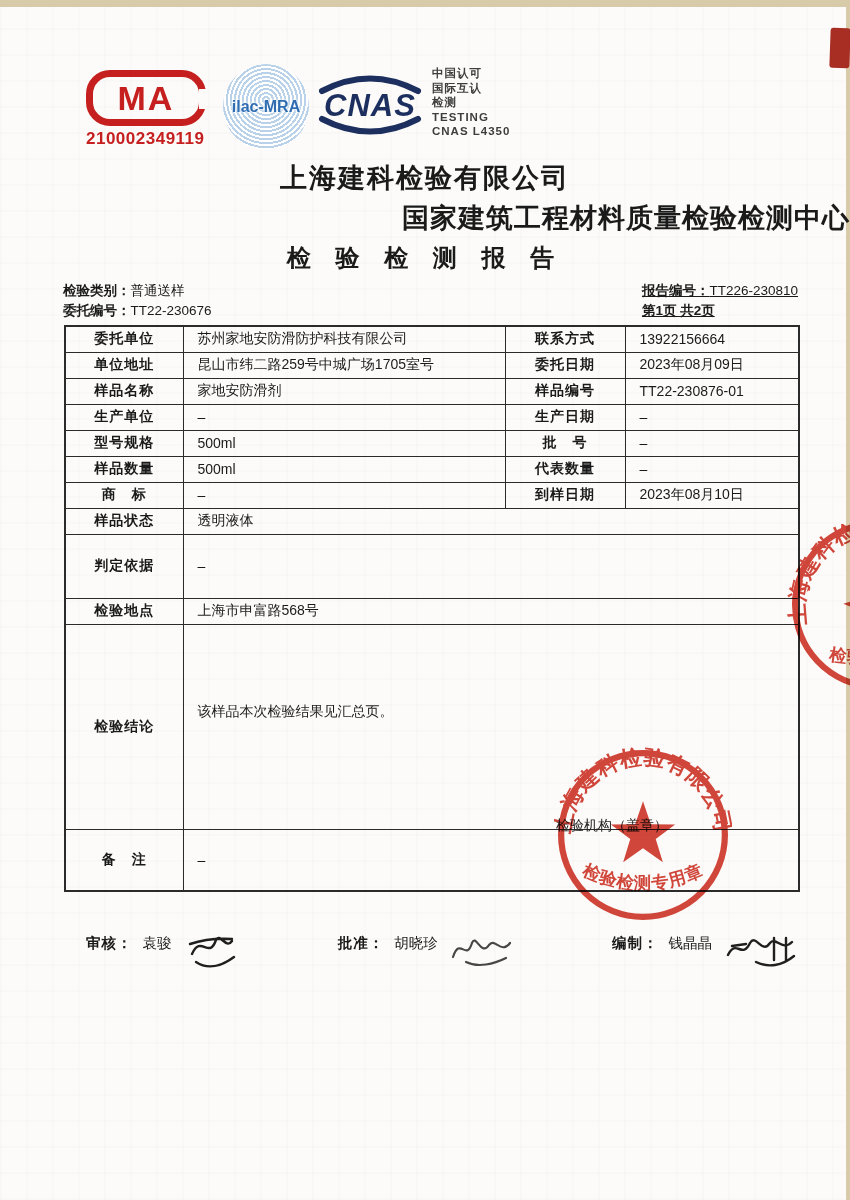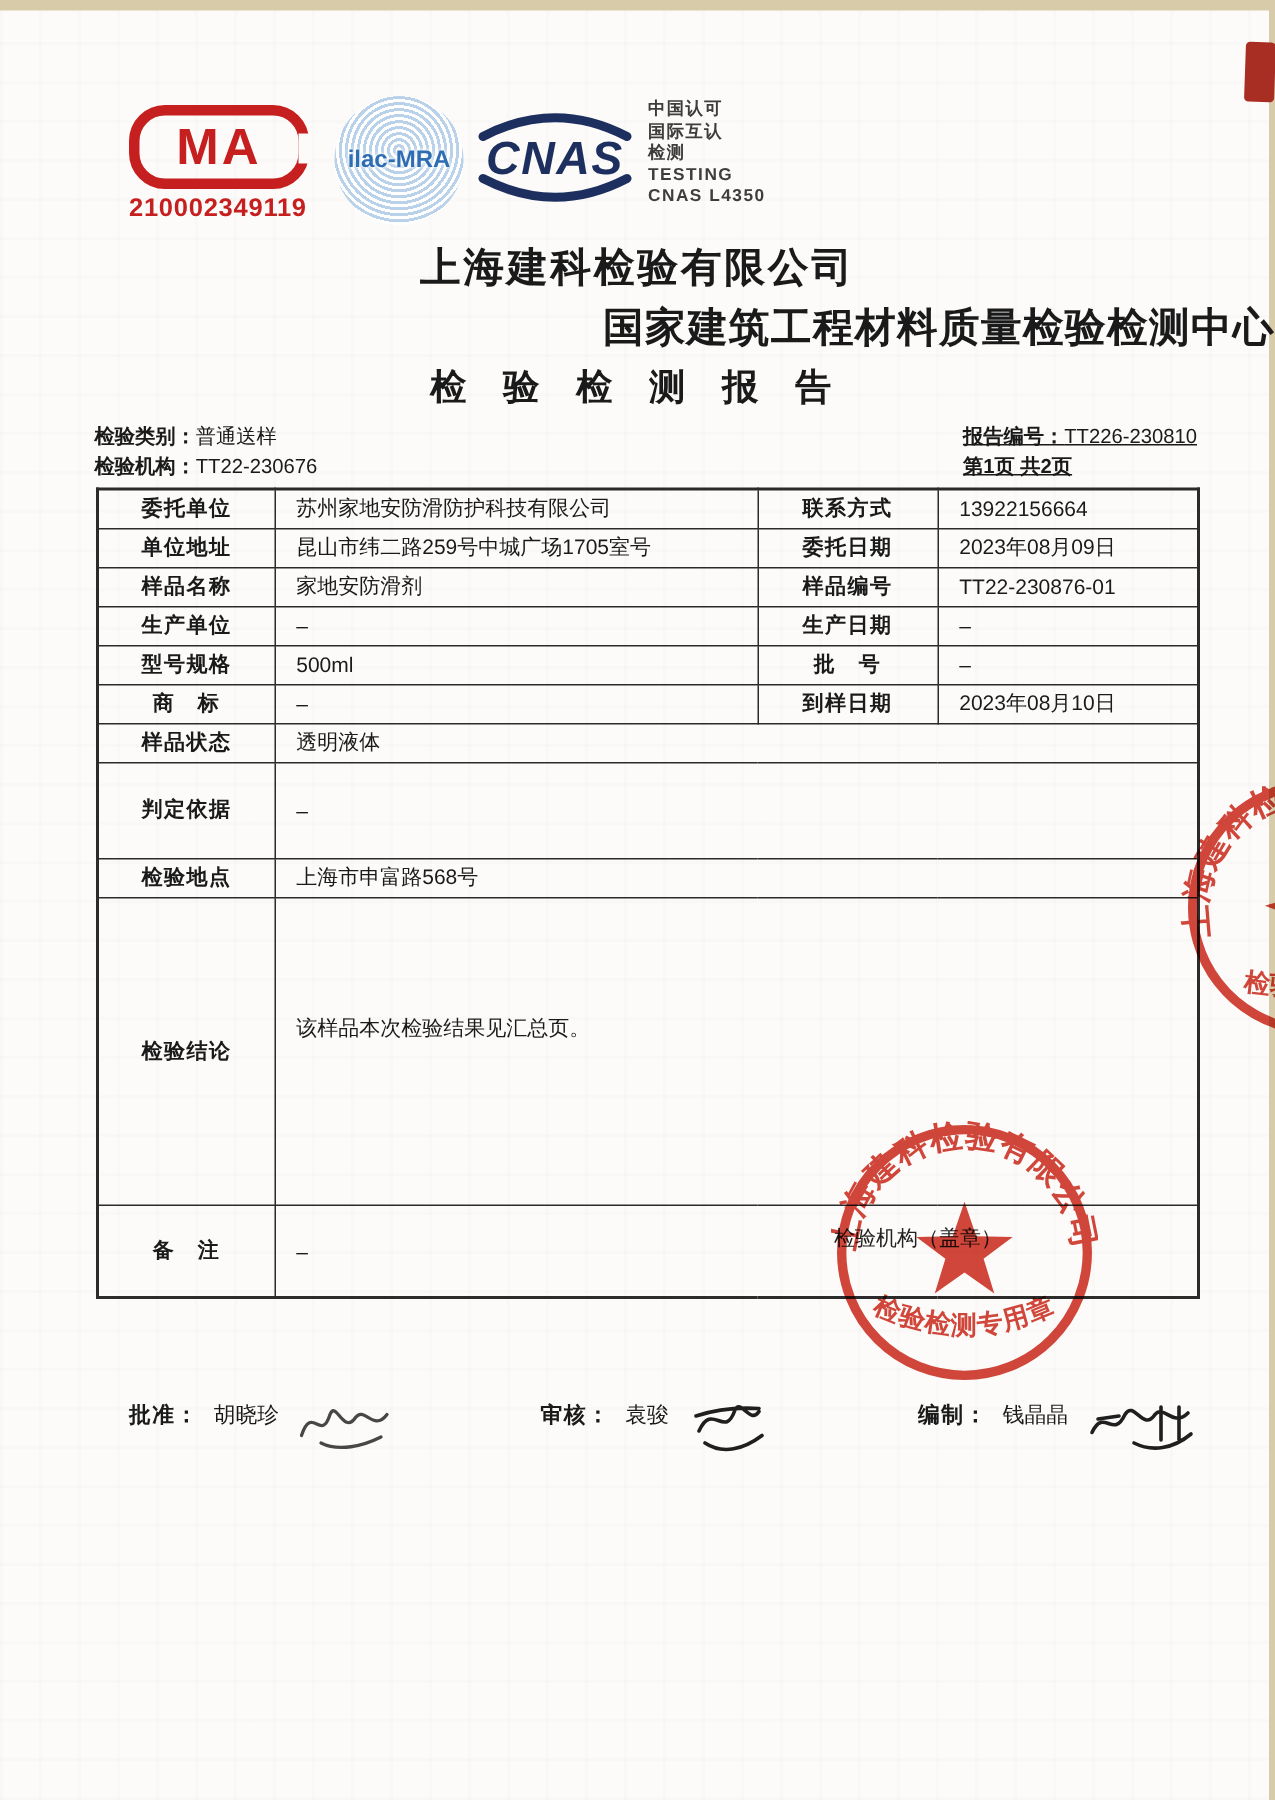--- a/index.html
+++ b/index.html
@@ -116,21 +116,21 @@
   <div class="title1">上海建科检验有限公司</div>
   <div class="title2">国家建筑工程材料质量检验检测中心</div>
   <div class="title3">检 验 检 测 报 告</div>
 
   <div class="meta">
     <div class="meta-left">
       <div>
         <span class="lbl">检验类别：</span><span>普通送样</span>
       </div>
       <div>
-        <span class="lbl">检验机构：</span><span>TT22-230676</span>
+        <span class="lbl">委托编号：</span><span>TT22-230676</span>
       </div>
     </div>
     <div class="meta-right">
       <div>
         <span class="lbl">报告编号：</span><span>TT226-230810</span>
       </div>
       <div class="pageinfo">第1页 共2页</div>
     </div>
   </div>
 
@@ -167,20 +167,26 @@
             <td class="lbl">生产日期</td>
             <td class="val">–</td>
           </tr>
           <tr style="height: 26px;">
             <td class="lbl">型号规格</td>
             <td class="val">500ml</td>
             <td class="lbl">批　号</td>
             <td class="val">–</td>
           </tr>
           <tr style="height: 26px;">
+            <td class="lbl">样品数量</td>
+            <td class="val">500ml</td>
+            <td class="lbl">代表数量</td>
+            <td class="val">–</td>
+          </tr>
+          <tr style="height: 26px;">
             <td class="lbl">商　标</td>
             <td class="val">–</td>
             <td class="lbl">到样日期</td>
             <td class="val">2023年08月10日</td>
           </tr>
           <tr style="height: 26px;">
             <td class="lbl">样品状态</td>
             <td class="val" colspan="3">透明液体</td>
           </tr>
           <tr style="height: 64px;">
@@ -226,31 +232,31 @@
     </text>
     <path d="M100,62 L108.8,87.9 L136.1,88.3 L114.3,104.6 L122.3,130.7 L100,115 L77.7,130.7 L85.7,104.6 L63.9,88.3 L91.2,87.9 Z" fill="#d0372a"></path>
     <path id="arcBotB" d="M 30,144 Q 100,178 170,144" fill="none"></path>
     <text font-size="19.5" font-weight="bold" fill="#d0372a" letter-spacing="1">
       <textPath href="#arcBotB" startOffset="50%" text-anchor="middle">检验检测专用章</textPath>
     </text>
   </svg>
 
   <div class="sig-row">
     <div class="sig-group">
+      <span class="lbl">审核：</span>
+      <span class="name">袁骏</span>
+      <svg width="60" height="42" viewBox="0 0 60 42">
+        <path d="M10,24 C19,4 27,30 34,10 C38,2 44,20 50,11 M8,14 C20,10 34,8 50,9 M14,32 C26,40 40,36 52,27" fill="none" stroke="#1f1f1f" stroke-width="2.4" stroke-linecap="round"></path>
+      </svg>
+    </div>
+    <div class="sig-group">
       <span class="lbl">批准：</span>
       <span class="name">胡晓珍</span>
       <svg width="68" height="40" viewBox="0 0 68 40">
         <path d="M5,27 C12,6 18,32 24,13 C28,3 33,27 41,15 C47,7 53,25 62,13 M18,32 C30,38 46,34 58,28" fill="none" stroke="#474747" stroke-width="2.2" stroke-linecap="round"></path>
-      </svg>
-    </div>
-    <div class="sig-group">
-      <span class="lbl">审核：</span>
-      <span class="name">袁骏</span>
-      <svg width="60" height="42" viewBox="0 0 60 42">
-        <path d="M10,24 C19,4 27,30 34,10 C38,2 44,20 50,11 M8,14 C20,10 34,8 50,9 M14,32 C26,40 40,36 52,27" fill="none" stroke="#1f1f1f" stroke-width="2.4" stroke-linecap="round"></path>
       </svg>
     </div>
     <div class="sig-group">
       <span class="lbl">编制：</span>
       <span class="name">钱晶晶</span>
       <svg width="78" height="42" viewBox="0 0 78 42">
         <path d="M6,25 C14,8 20,30 28,13 C34,3 40,25 48,13 C54,6 60,22 70,12 M10,16 L24,14 M34,32 C46,38 60,36 72,26 M52,8 L52,30 M64,8 L64,30" fill="none" stroke="#1f1f1f" stroke-width="2.4" stroke-linecap="round"></path>
       </svg>
     </div>
   </div>

